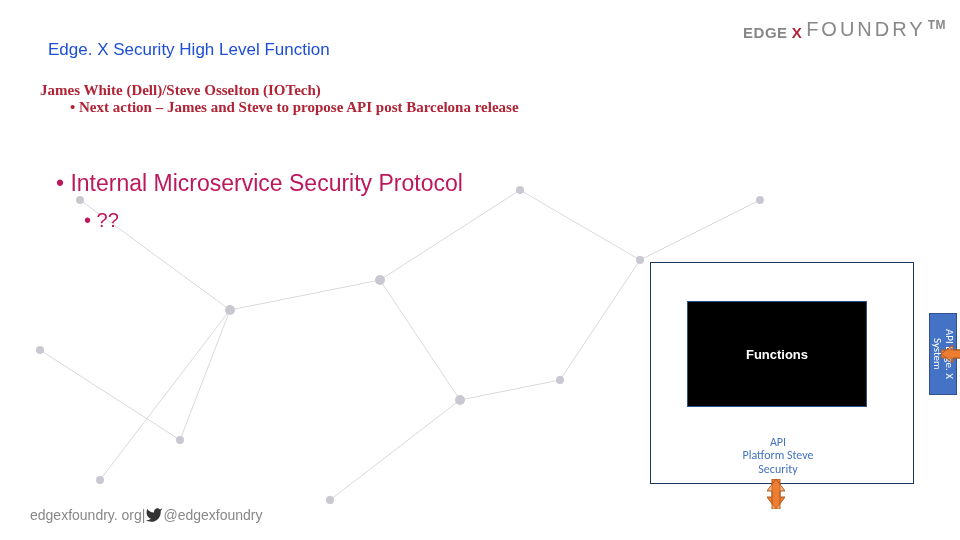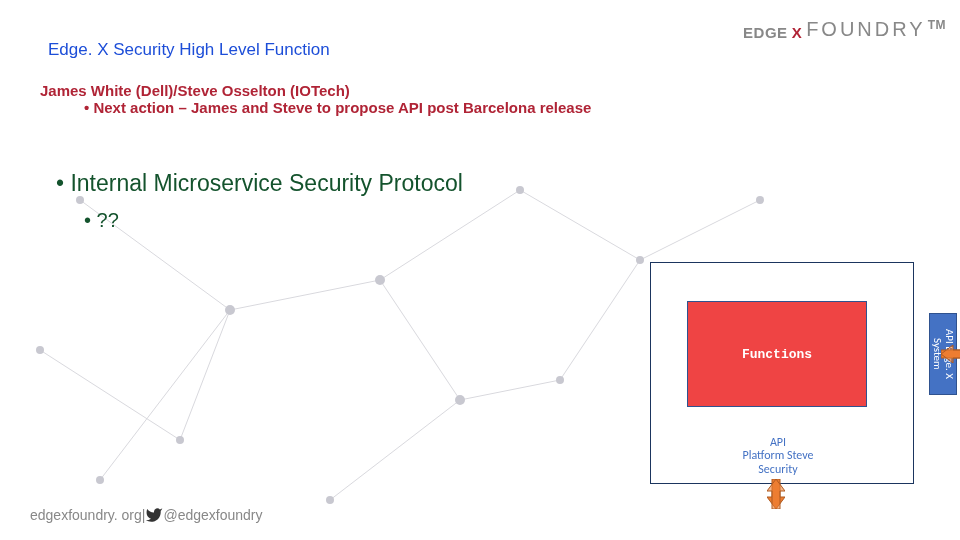--- a/index.html
+++ b/index.html
@@ -5,29 +5,29 @@
 html,body{margin:0;padding:0;width:960px;height:540px;font-family:Arial,Helvetica,sans-serif;background:#fff;overflow:hidden}
 .slide{position:relative;width:960px;height:540px}
 .bg-net{position:absolute;inset:0;z-index:0;pointer-events:none}
 .title{position:absolute;left:48px;top:6px;font-size:27px;color:#222}
 .subtitle{position:absolute;left:48px;top:40px;font-size:17px;color:#1d4ed8}
 .logo{position:absolute;right:14px;top:18px;font-size:15px;font-weight:700;letter-spacing:0.5px;display:flex;align-items:flex-end;gap:2px}
 .logo .edge{color:#888}
 .logo .x{color:#b02436;font-weight:900;padding:0 2px}
 .logo .foundry{color:#888;letter-spacing:3px;font-weight:400;font-size:20px}
 .logo .tm{font-size:12px;color:#888;align-self:flex-start}
-.owners{position:absolute;left:40px;top:82px;font-family:Liberation Sans, sans-serif;font-size:15px;font-weight:700;color:#b02436}
-.owners .inner{margin-left:44px}
-.main-bullets{position:absolute;left:56px;top:170px;font-size:23px;color:#14532d}
+.owners{position:absolute;left:40px;top:82px;font-family:Liberation Serif, serif;font-size:15px;font-weight:700;color:#b02436}
+.owners .inner{margin-left:30px}
+.main-bullets{position:absolute;left:56px;top:170px;font-size:23px;color:#be185d}
 .main-bullets .sub{margin-left:28px;font-size:20px;margin-top:12px}
 .footer{position:absolute;left:30px;bottom:16px;font-size:14px;color:#888;display:flex;align-items:center;}
 .footer .sep{color:#888}
 .bird{width:18px;height:18px}
 .diagram{position:absolute;right:46px;top:262px;width:262px;height:220px;border:1.5px solid #1b355e}
-.functions-box{position:absolute;left:36px;top:38px;width:178px;height:104px;background:#ef4444;border:1px solid #2f528f;color:#fff;font-family:Liberation Mono, monospace;font-size:13px;font-weight:700;display:flex;align-items:center;justify-content:center}
+.functions-box{position:absolute;left:36px;top:38px;width:178px;height:104px;background:#000000;border:1px solid #2f528f;color:#fff;font-family:Liberation Sans, sans-serif;font-size:13px;font-weight:700;display:flex;align-items:center;justify-content:center}
 .api-platform{position:absolute;left:72px;bottom:6px;width:110px;text-align:center;color:#4472c4;font-family:'Calibri',Arial,sans-serif;font-size:12px;line-height:1.15}
 .api-sys-box{position:absolute;right:-44px;top:50px;width:26px;height:80px;background:#4472c4;border:1px solid #2f528f;color:#fff;font-family:'Calibri',Arial,sans-serif;font-size:11px;display:flex;align-items:center;justify-content:center}
 .api-sys-box span{writing-mode:vertical-rl;text-align:center;line-height:1.1}
 .arrow-right{position:absolute}
 .arrow-down{position:absolute}
 </style>
 </head>
 <body>
 
 <div class="slide">

